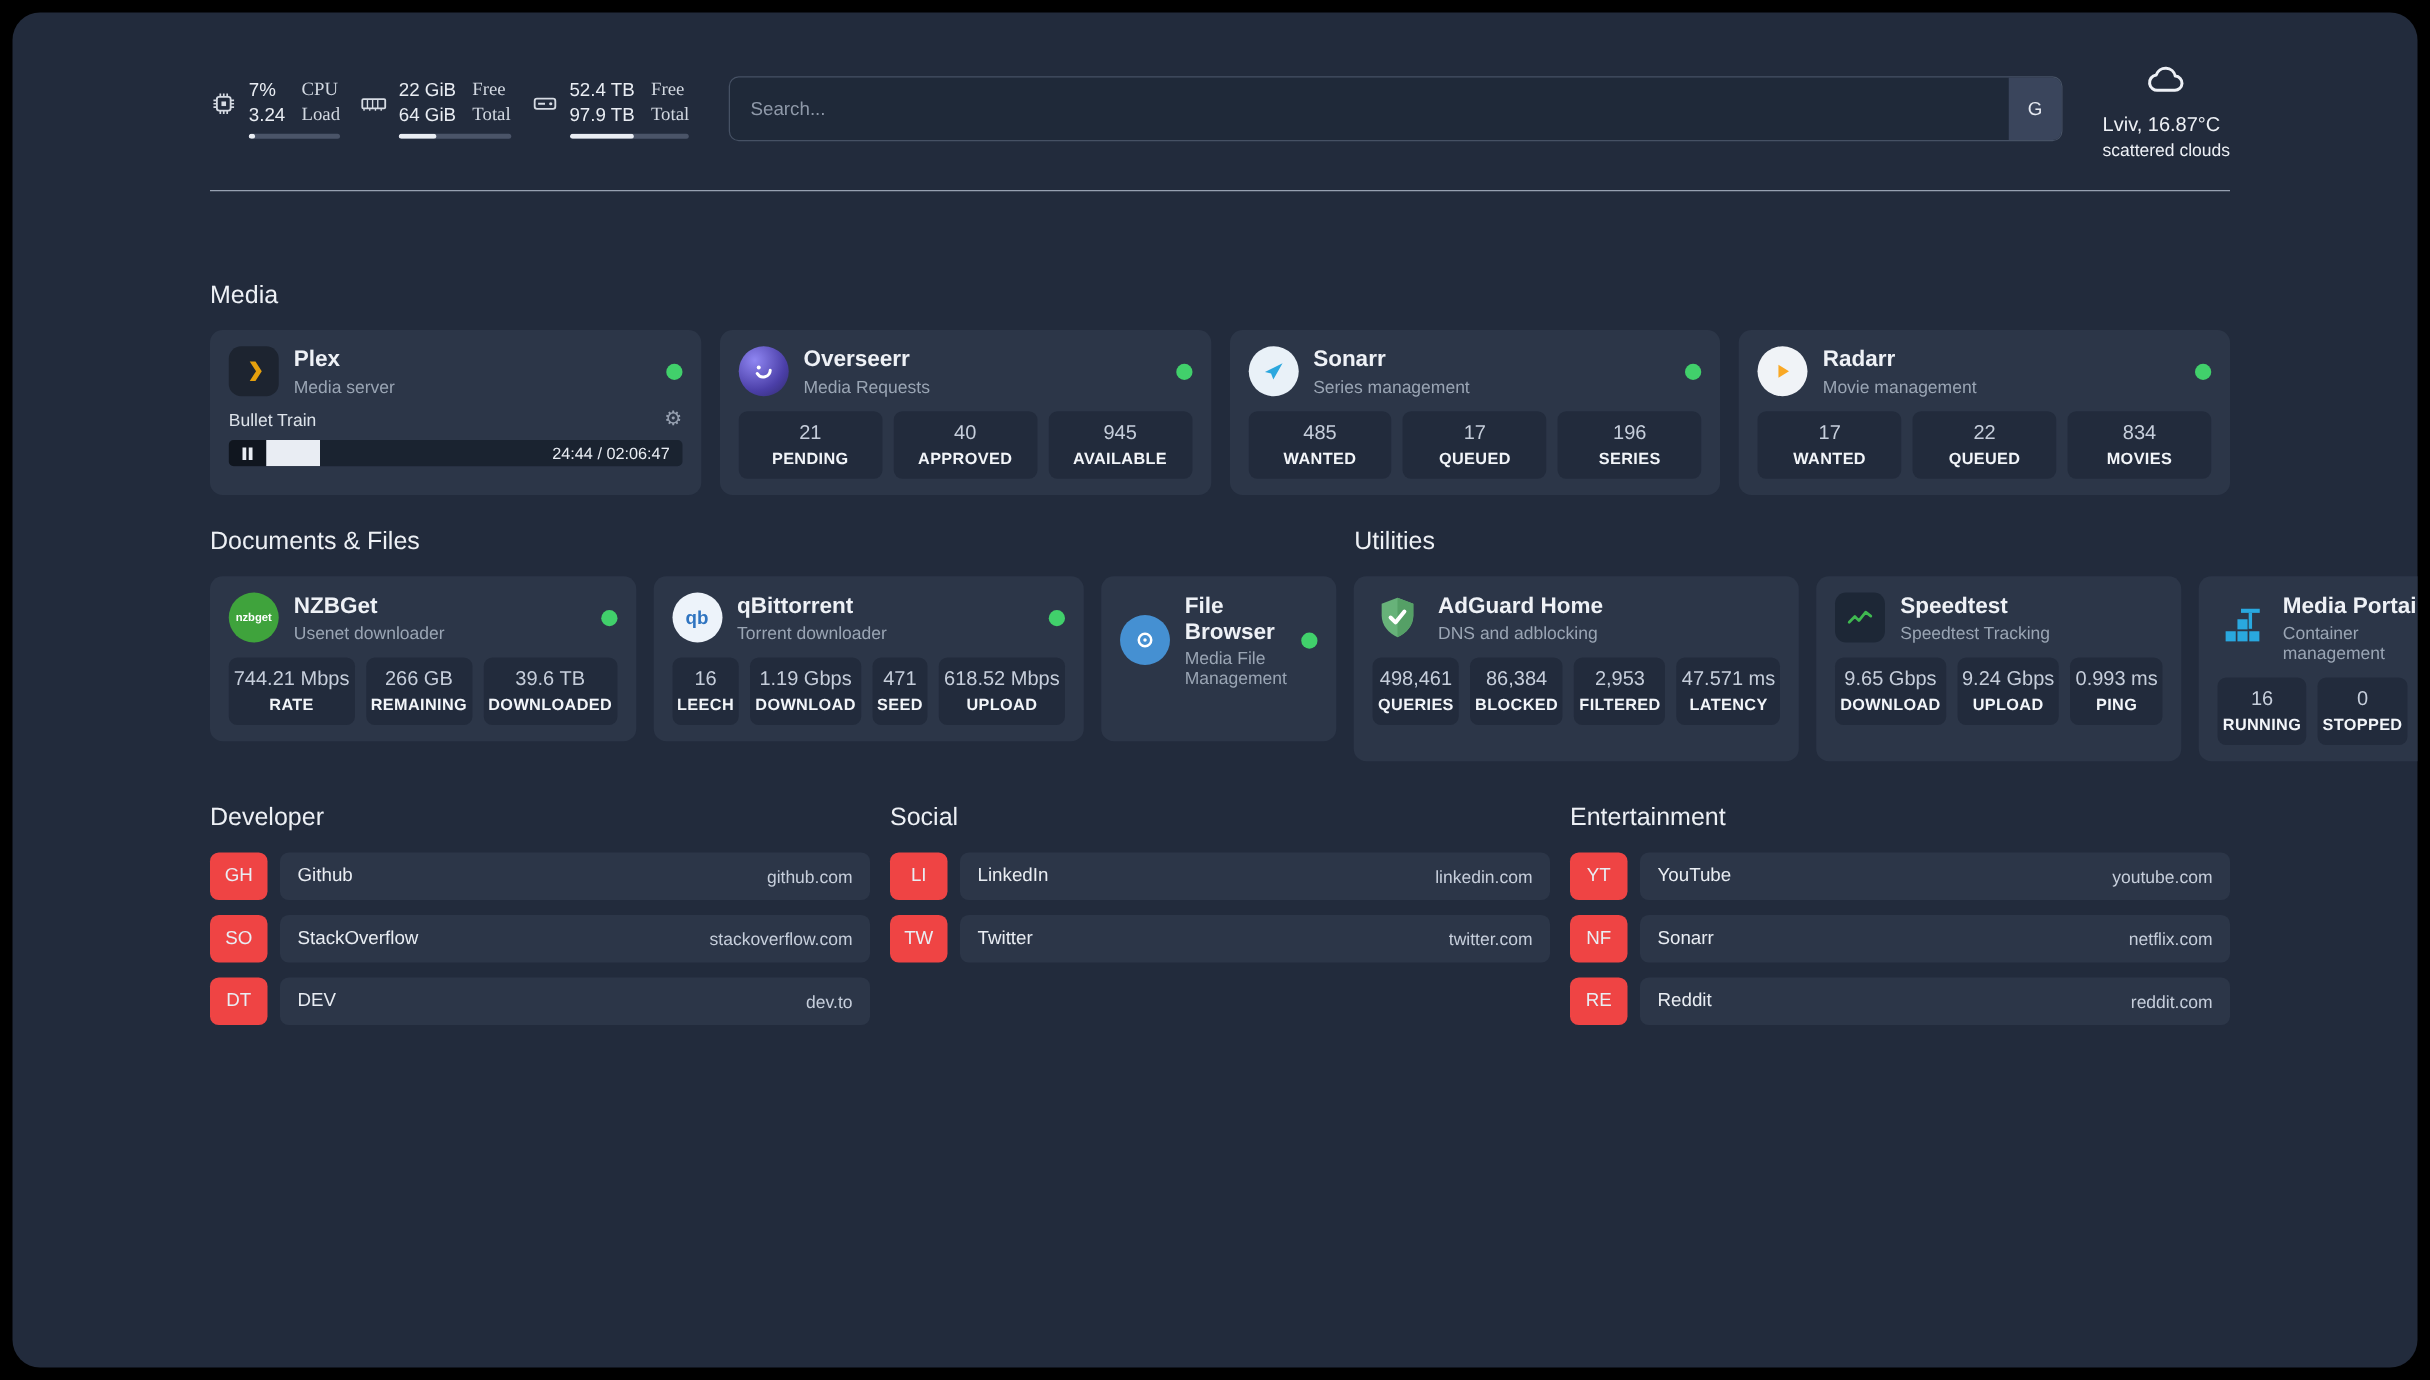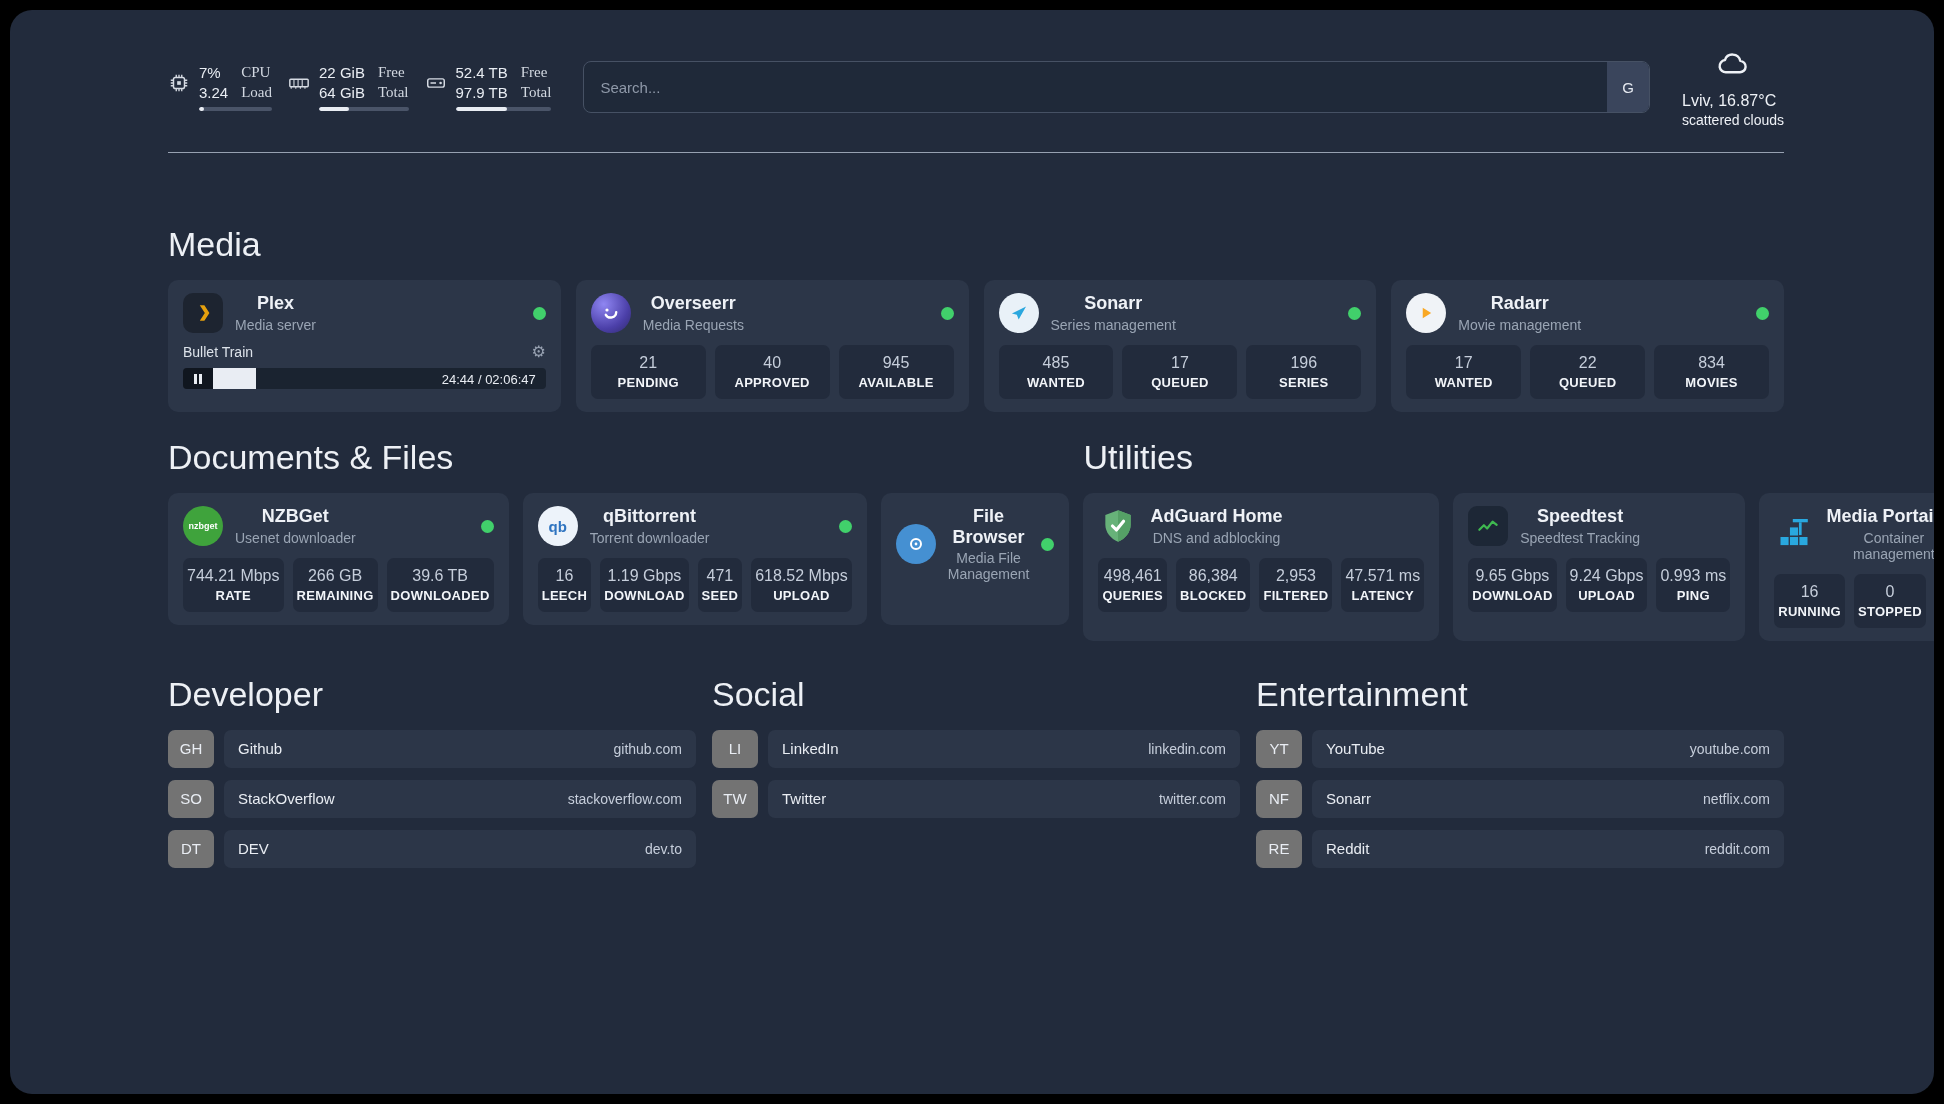--- a/index.html
+++ b/index.html
@@ -26,29 +26,29 @@
   .search-input::placeholder { color:#8f99a9; }
   .search-btn { position:absolute; top:1px; right:1px; bottom:1px; width:42px; background:#3a455c; border:none; border-radius:0 7px 7px 0; color:#e6eaf1; font-size:15px; display:flex; align-items:center; justify-content:center; cursor:pointer; font-family:inherit; }
 
   .weather { display:flex; align-items:center; gap:12px;flex-direction:column; }
   .weather-loc { font-size:16px; color:#eef1f6; }
   .weather-cond { font-size:14px; color:#eef1f6; margin-top:2px; }
 
   .divider { height:1px; background:#97a1b1; margin-top:24px; }
 
   
-  .section-title { font-size:34px; font-weight:500; color:#edf0f5; }
+  .section-title { font-size:20px; font-weight:500; color:#edf0f5; }
   .media-section { margin-top:72px; }
   .media-grid { display:grid; grid-template-columns:repeat(4,1fr); gap:15px; margin-top:16px; }
   .columns { display:grid; grid-template-columns:1fr 1fr; gap:14px; margin-top:26px; align-items:start; }
   .col-cards { display:flex; flex-direction:row; gap:14px; margin-top:16px; }
 
   
   .card { background:#2c3648; border-radius:10px; padding:13px 15px; cursor:pointer; }
-  .card-header { display:flex; align-items:center; gap:12px;text-align:center; }
+  .card-header { display:flex; align-items:center; gap:12px; }
   .app-icon { width:40px; height:40px; border-radius:50%; display:flex; align-items:center; justify-content:center; flex:none; overflow:hidden; }
   .app-name { font-size:18px; font-weight:700; color:#eef1f6; line-height:1.15; }
   .app-sub { font-size:14px; color:#9aa5b4; margin-top:3px; }
   .status-dot { width:13px; height:13px; border-radius:50%; margin-left:auto; flex:none; }
 
   .stats-row { display:flex; gap:9px; margin-top:12px; }
   .stat { flex:1; background:#222b3c; border-radius:7px; padding:9px 4px; text-align:center; }
   .stat-value { font-size:16px; color:#c6cedb; white-space:nowrap; }
   .stat-label { font-size:13px; font-weight:700; color:#f2f5f9; margin-top:3px; letter-spacing:.3px; }
 
@@ -60,21 +60,21 @@
   .pause-chip { width:30px; background:rgba(0,0,0,.35); display:flex; align-items:center; justify-content:center; flex:none; cursor:pointer; }
   .pause-glyph { width:8px; height:10px; border-left:3px solid #e9edf3; border-right:3px solid #e9edf3; }
   .player-track { flex:1; position:relative; }
   .player-fill { position:absolute; left:0; top:0; bottom:0; background:#e9edf3; }
   .player-time { position:absolute; right:10px; top:50%; transform:translateY(-50%); font-size:13px; color:#e9edf3; }
 
   
   .bm-grid { display:grid; grid-template-columns:1fr 1fr 1fr; gap:16px; margin-top:34px; align-items:start; }
   .bm-rows { display:flex; flex-direction:column; gap:12px; margin-top:16px; }
   .bm-row { display:flex; gap:10px; height:38px; cursor:pointer; }
-  .bm-abbr { width:46px; background:#737373; border-radius:7px; display:flex; align-items:center; justify-content:center; font-size:15px; color:#e9edf3; flex:none; }
+  .bm-abbr { width:46px; background:#ef4444; border-radius:7px; display:flex; align-items:center; justify-content:center; font-size:15px; color:#e9edf3; flex:none; }
   .bm-bar { flex:1; background:#2c3648; border-radius:7px; display:flex; align-items:center; justify-content:space-between; padding:0 14px; }
   .bm-name { font-size:15px; color:#e9edf3; }
   .bm-domain { font-size:14px; color:#c6cedb; }
 
   
   .app-icon.plex { background:#1d2430; border-radius:10px; }
   .app-icon.overseerr { background:radial-gradient(circle at 32% 28%, #8f86f2, #4b3fa8 62%, #2f2a69); }
   .app-icon.sonarr { background:#e9f1f8; }
   .app-icon.radarr { background:#f0f3f7; }
   .app-icon.nzbget { background:#3fa33c; }

